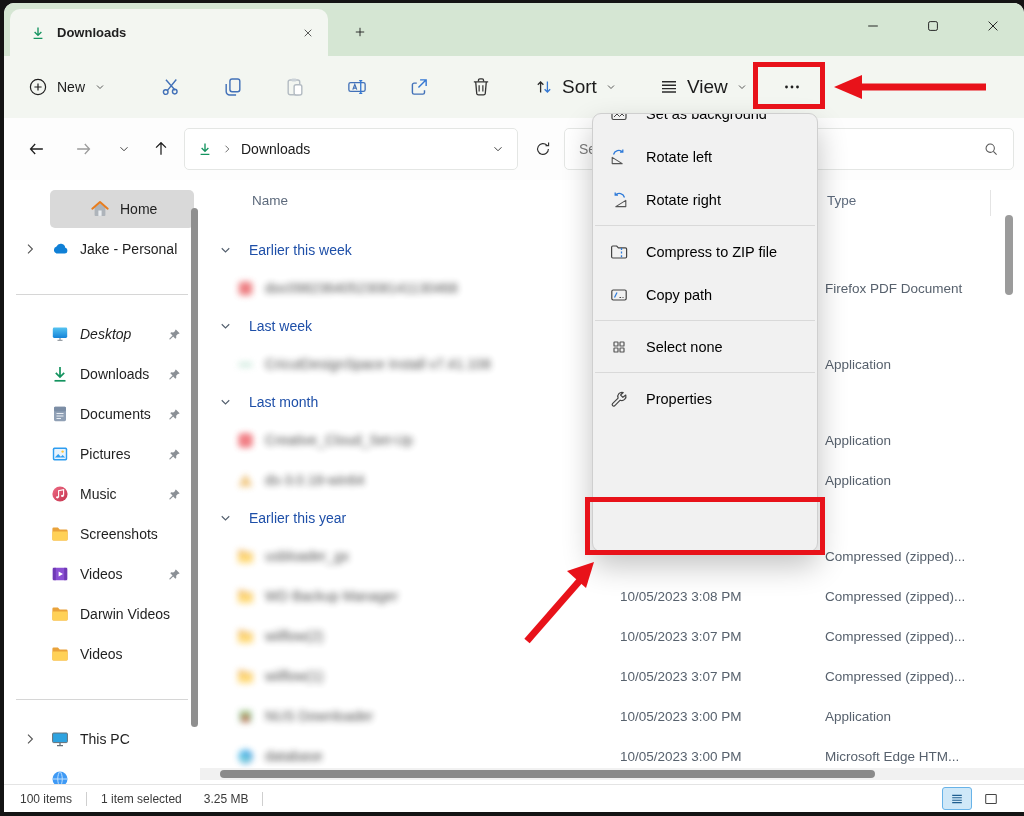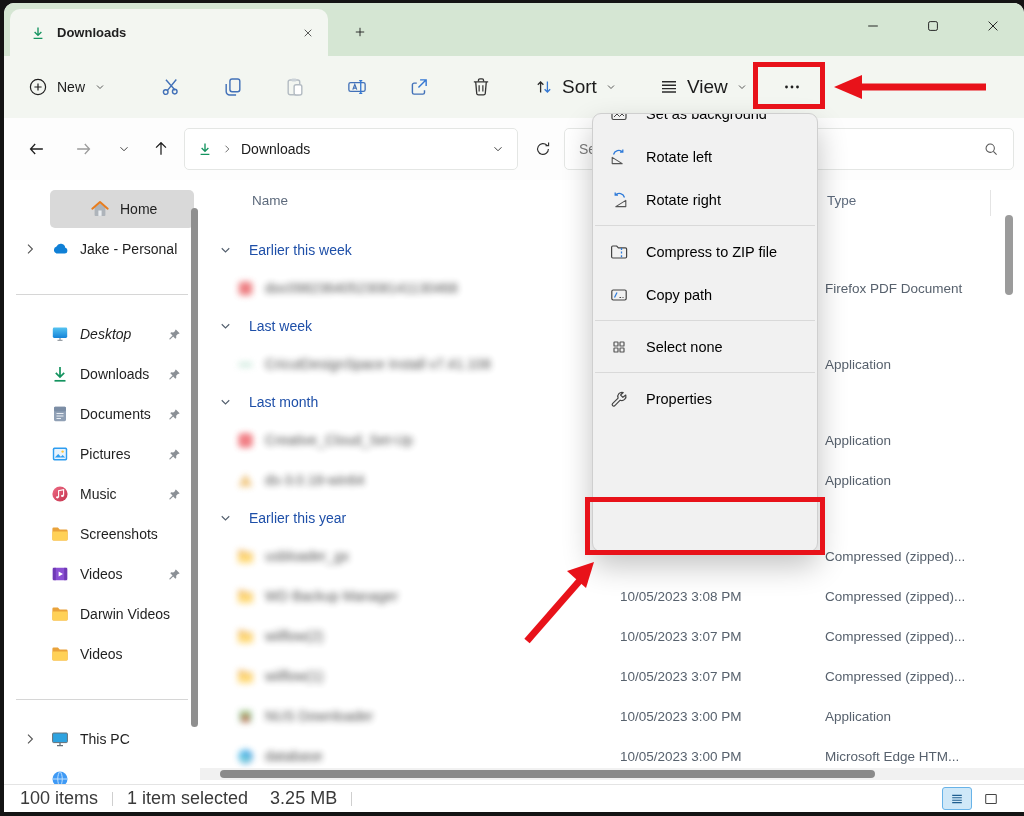--- a/index.html
+++ b/index.html
@@ -61,21 +61,21 @@
   .f-namecell{display:flex;align-items:center;padding-left:36px;filter:blur(3px);opacity:.8;}
   .f-ic{width:19px;height:19px;margin-right:10px;}
   .f-name{font-size:14px;color:#222;white-space:nowrap;}
   .f-date{position:absolute;left:420px;font-size:13.5px;color:#57616d;white-space:nowrap;}
   .f-type{position:absolute;left:625px;font-size:13.5px;color:#57616d;white-space:nowrap;}
   .hscroll{position:absolute;left:0;right:0;top:588px;height:12px;background:#f1f1f1;}
   .hthumb{position:absolute;left:20px;top:2px;width:655px;height:8px;background:#8a8a8a;border-radius:4px;}
   .vthumb{position:absolute;left:805px;top:35px;width:8px;height:80px;background:#9b9b9b;border-radius:4px;}
 
   
-  .statusbar{position:relative;height:28px;background:#fff;border-top:1px solid #e4e4e4;flex:none;display:flex;align-items:center;padding:0 16px;box-sizing:border-box;font-size:18px;color:#3a3a3a;}
+  .statusbar{position:relative;height:28px;background:#fff;border-top:1px solid #e4e4e4;flex:none;display:flex;align-items:center;padding:0 16px;box-sizing:border-box;font-size:12px;color:#3a3a3a;}
   .st-div{width:1px;height:14px;background:#cfcfcf;margin:0 14px;}
   .st-views{position:absolute;right:18px;top:2px;display:flex;gap:4px;}
   .st-btn{width:30px;height:23px;display:flex;align-items:center;justify-content:center;border-radius:3px;}
   .st-btn.on{background:#cfe8f8;border:1px solid #68b3e8;box-sizing:border-box;}
 
   
   .menu{position:absolute;left:592px;top:113px;width:226px;height:439px;background:#f1f1f1;border:1px solid #cfcfcf;border-radius:9px;box-shadow:0 14px 30px rgba(0,0,0,.24);overflow:hidden;z-index:50;box-sizing:border-box;}
   .menu-list{margin-top:-26px;padding:4px 0;}
   .m-item{height:43px;display:flex;align-items:center;padding:0 12px 0 16px;box-sizing:border-box;}
   .m-ic{width:20px;height:20px;margin-right:17px;}

